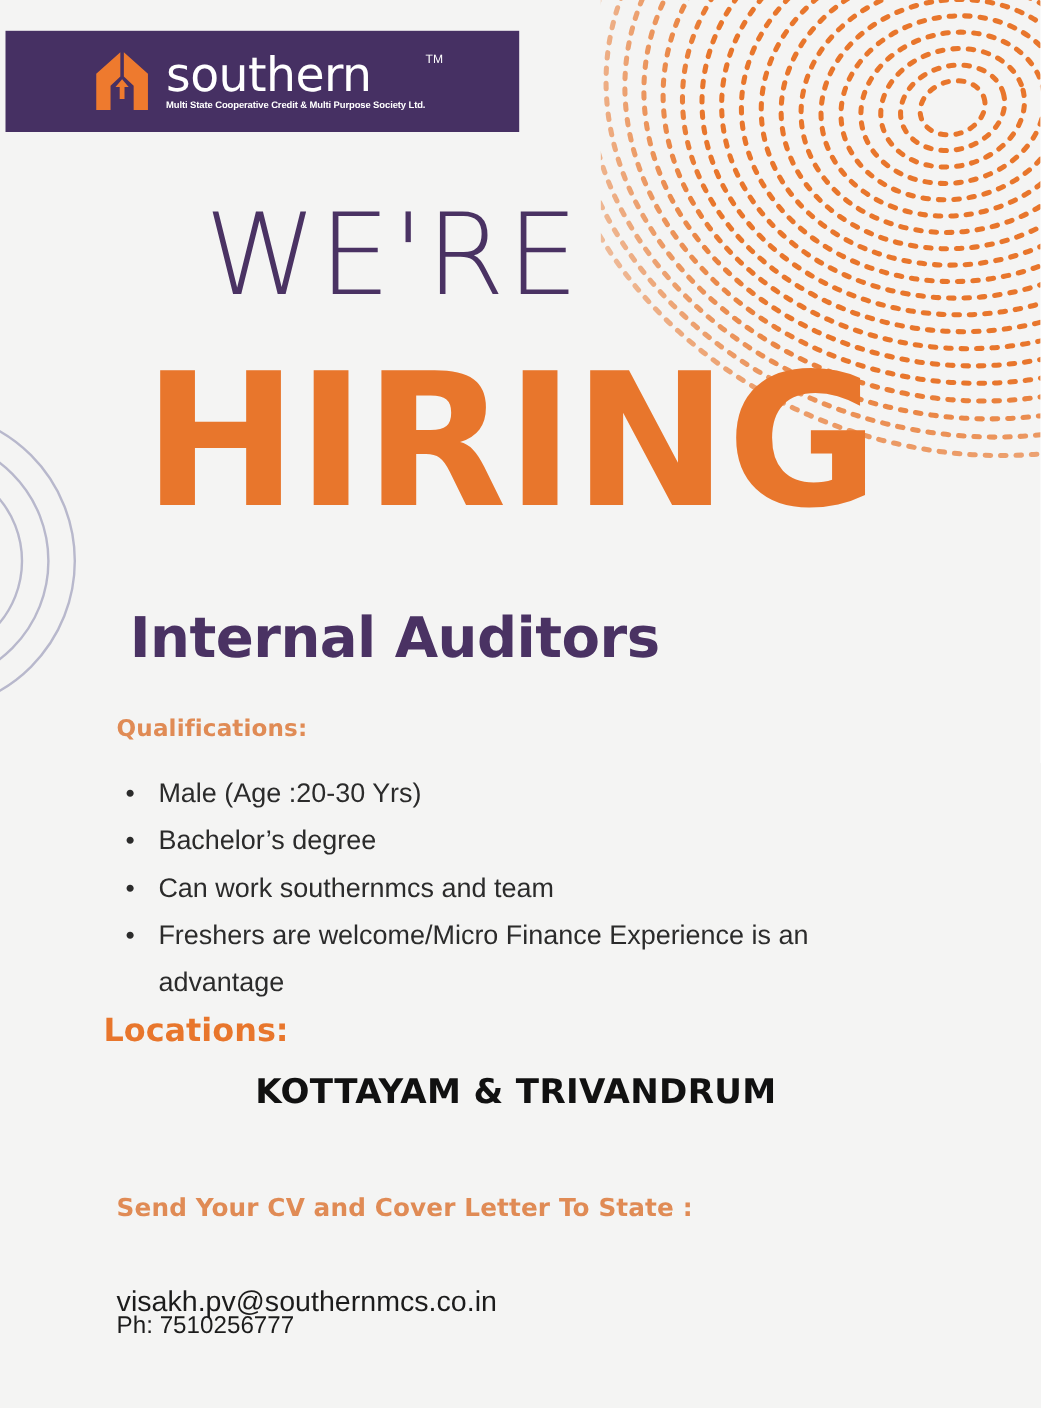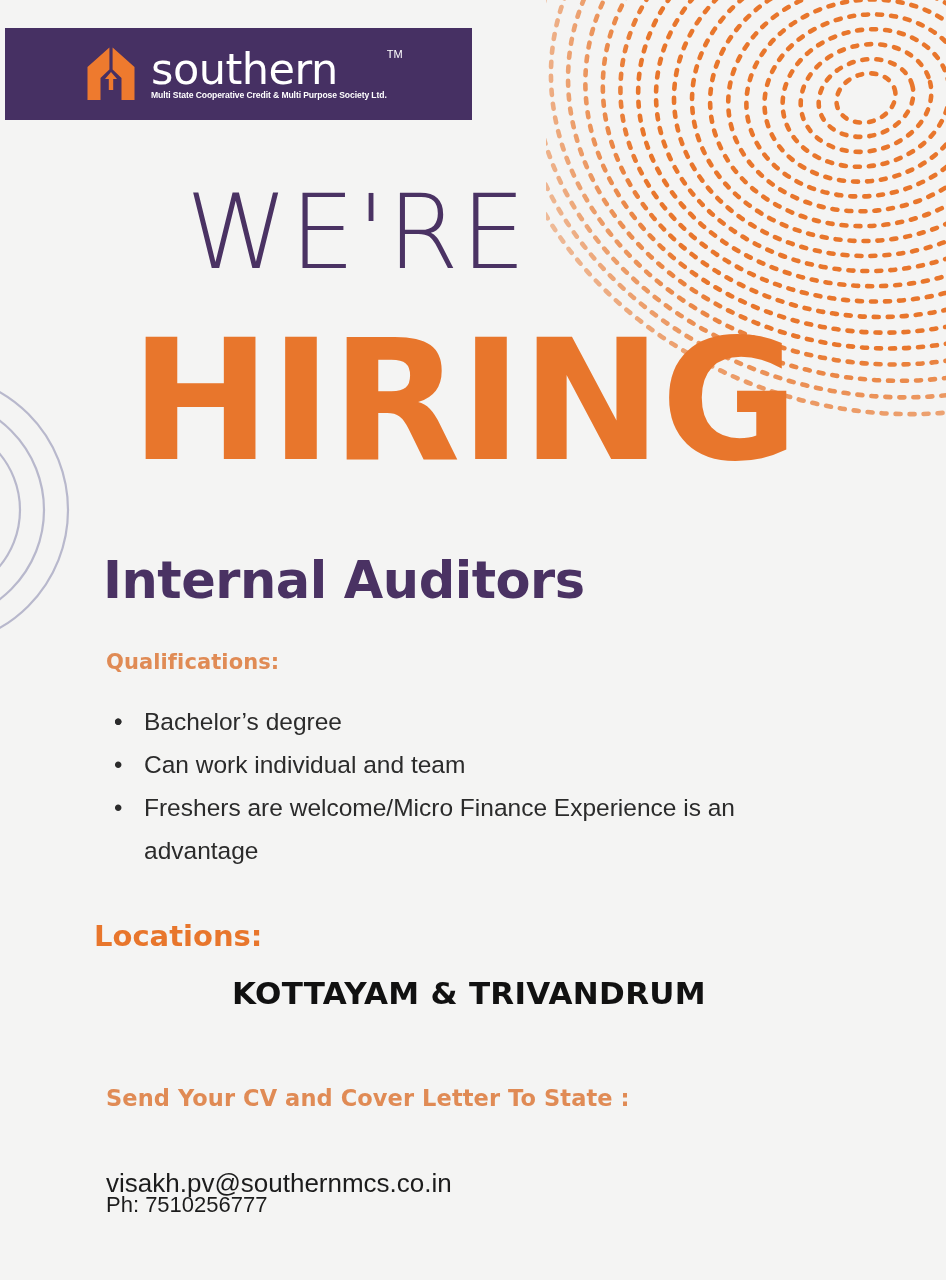--- a/index.html
+++ b/index.html
@@ -111,21 +111,21 @@
     font-size: 168px;
     line-height: 1;
     letter-spacing: -1px;
     color: #e8762c;
   }
 
   
   .job-title {
     position: absolute;
     top: 553px;
-    left: 103px;
+    left: 118px;
     font-family: "DejaVu Sans", sans-serif;
     font-weight: bold;
     font-size: 51px;
     line-height: 1.1;
     color: #4a3263;
     letter-spacing: -0.5px;
   }
   .qual-heading {
     position: absolute;
     top: 650px;
@@ -283,28 +283,29 @@
 
   <div class="headline-were">WE'RE</div>
   <div class="headline-hiring">HIRING</div>
 
   <div class="job-title">Internal Auditors</div>
 
   <div class="qual-heading">Qualifications:</div>
   <ul class="qual-list">
     <li>
       <span class="bullet">•</span>
+      <span>Male (Age :20-30 Yrs)</span>
     </li>
     <li>
       <span class="bullet">•</span>
       <span>Bachelor’s degree</span>
     </li>
     <li>
       <span class="bullet">•</span>
-      <span>Can work individual and team</span>
+      <span>Can work southernmcs and team</span>
     </li>
     <li>
       <span class="bullet">•</span>
       <span>Freshers are welcome/Micro Finance Experience is an advantage</span>
     </li>
   </ul>
 
   <div class="loc-heading">Locations:</div>
   <div class="loc-lines">
     <div class="loc-line">KOTTAYAM &amp; TRIVANDRUM</div>

